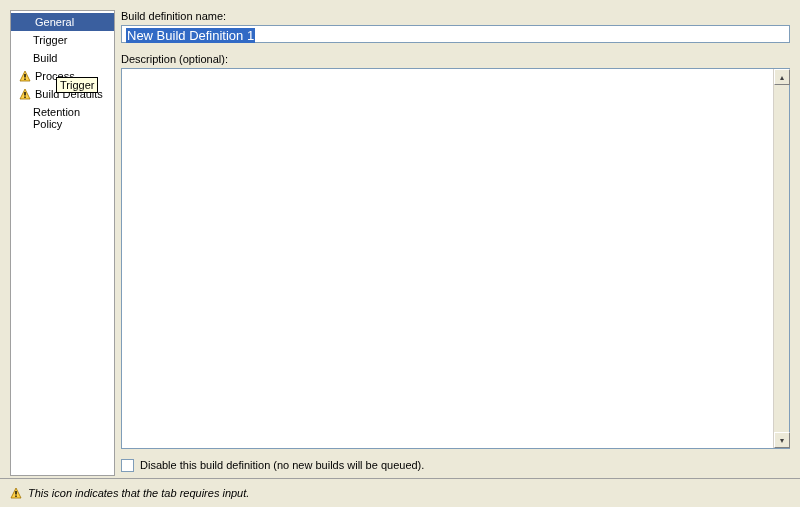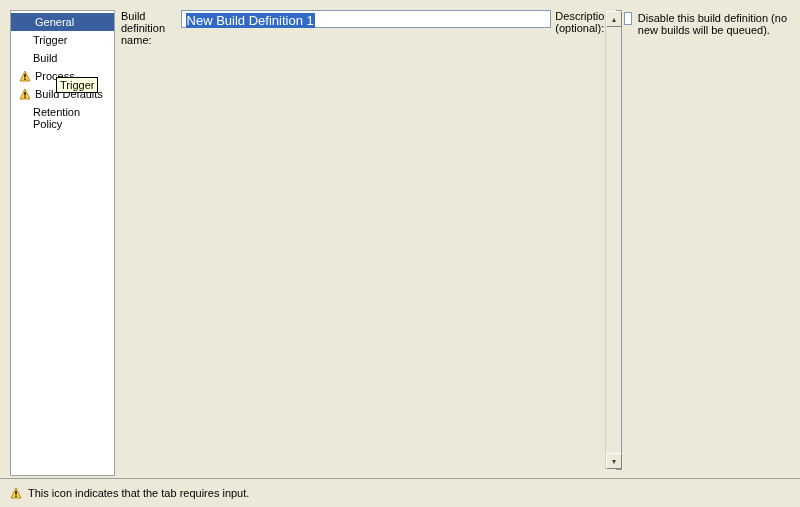--- a/index.html
+++ b/index.html
@@ -50,20 +50,21 @@
       flex-shrink: 0;
     }
     .sidebar-item .warn-hidden {
       visibility: hidden;
     }
     .warn svg { width: 12px; height: 12px; }
     .indent { padding-left: 22px; }
     .content {
       flex: 1;
       display: flex;
+      flex-direction: column;
       gap: 2px;
     }
     .label { margin-bottom: 1px; }
     .text-input {
       width: 100%;
       border: 1px solid #7f9db9;
       padding: 2px 4px;
       font-family: inherit;
       font-size: 13px;
       background: #fff;
@@ -124,20 +125,21 @@
       border: 1px solid #7f9db9;
       background: #fff;
     }
     .footer {
       border-top: 1px solid #a0a0a0;
       padding: 8px 10px;
       display: flex;
       align-items: center;
       gap: 6px;
       background: #ece9d8;
+      font-style: italic;
     }
     .tooltip-box {
       position: absolute;
       left: 45px;
       top: 28px;
       background: #ffffe1;
       border: 1px solid #000;
       padding: 1px 3px;
       font-size: 11px;
       z-index: 10;

